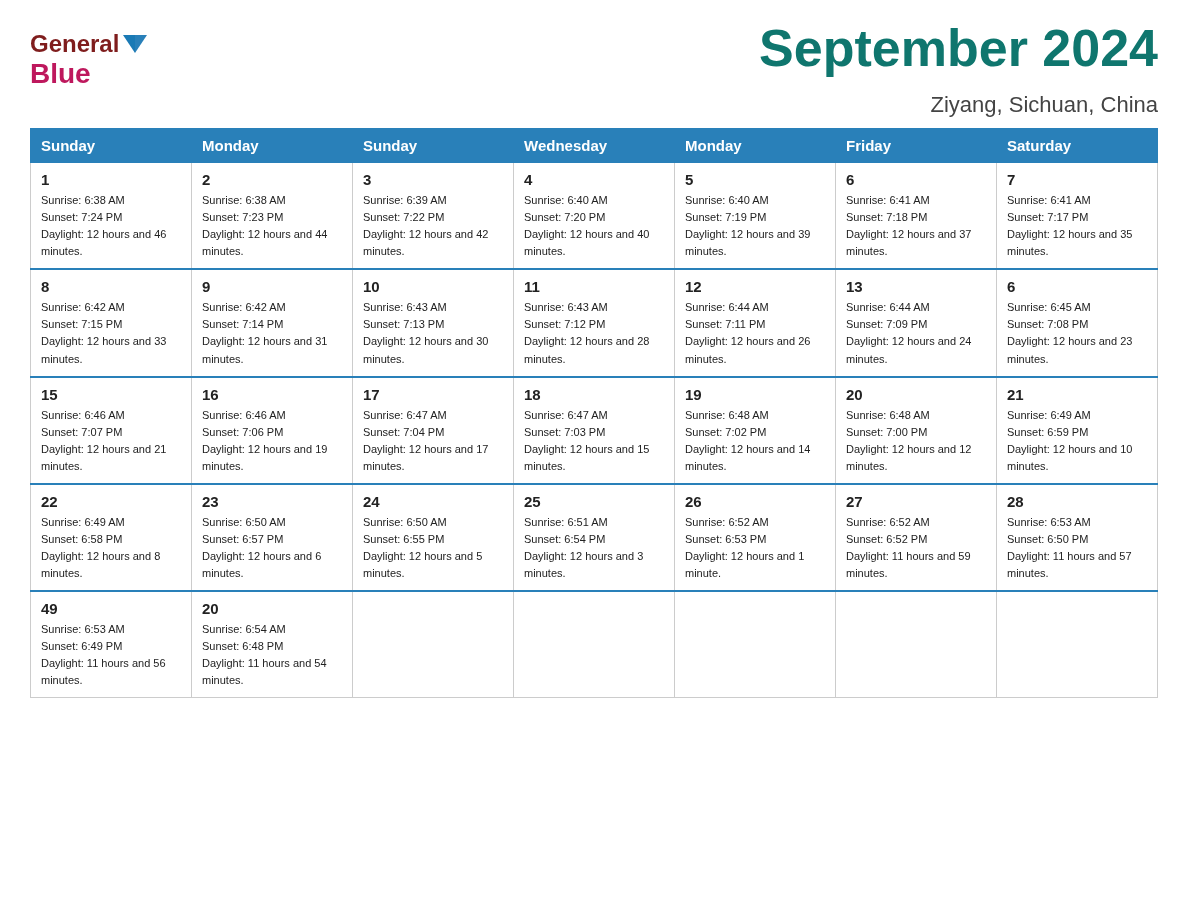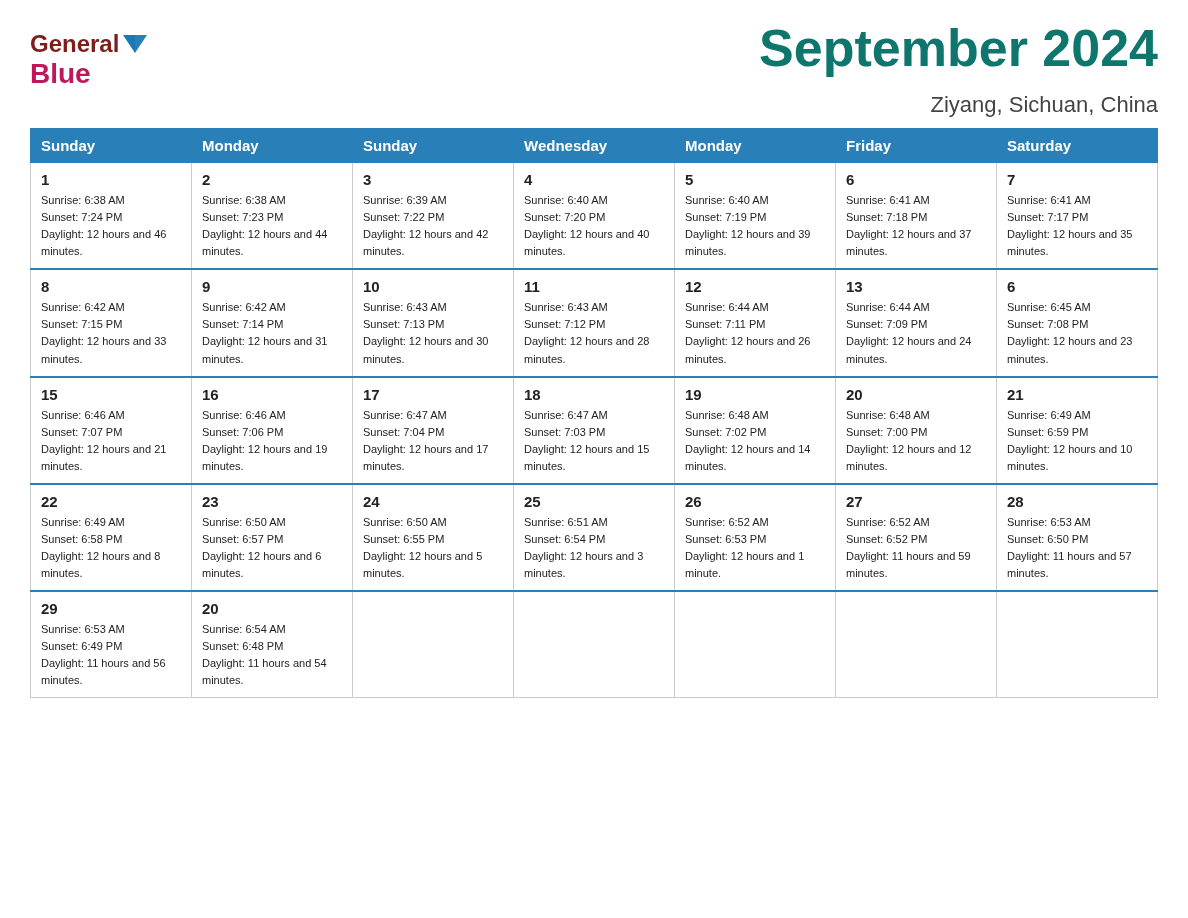--- a/index.html
+++ b/index.html
@@ -248,21 +248,21 @@
         <span class="day-number">27</span>
         <span class="day-info">Sunrise: 6:52 AM<br>Sunset: 6:52 PM<br>Daylight: 11 hours and 59 minutes.</span>
       </td>
         <td>
         <span class="day-number">28</span>
         <span class="day-info">Sunrise: 6:53 AM<br>Sunset: 6:50 PM<br>Daylight: 11 hours and 57 minutes.</span>
       </td>
       </tr>
       <tr class="row-border">
         <td>
-        <span class="day-number">29</span>
+        <span class="day-number">49</span>
         <span class="day-info">Sunrise: 6:53 AM<br>Sunset: 6:49 PM<br>Daylight: 11 hours and 56 minutes.</span>
       </td>
         <td>
         <span class="day-number">20</span>
         <span class="day-info">Sunrise: 6:54 AM<br>Sunset: 6:48 PM<br>Daylight: 11 hours and 54 minutes.</span>
       </td>
         <td class="empty-cell"></td>
         <td class="empty-cell"></td>
         <td class="empty-cell"></td>
         <td class="empty-cell"></td>

